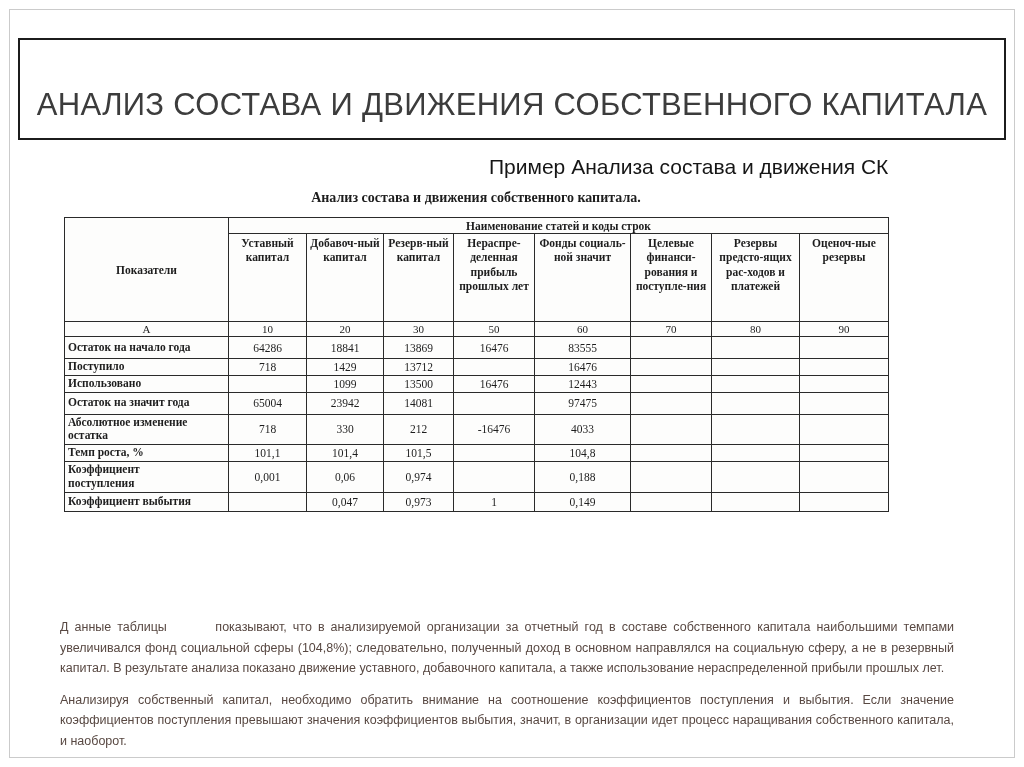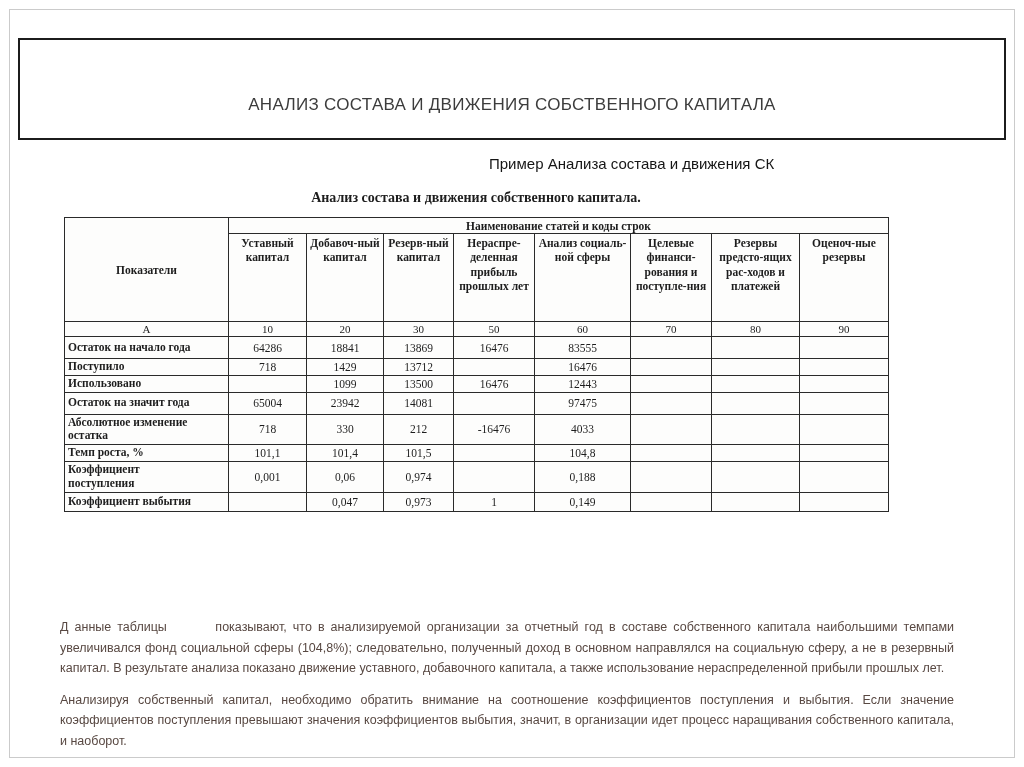--- a/index.html
+++ b/index.html
@@ -17,27 +17,27 @@
   }
   .title-box {
     position: absolute; left: 18px; top: 38px;
     width: 988px; height: 102px;
     box-sizing: border-box;
     border: 2px solid #1c1c1c;
     display: flex; align-items: center; justify-content: center;
     background: #ffffff;
   }
   .title-box .t {
-    font-size: 17px; color: #3c3c3c; letter-spacing: 0.3px;
+    font-size: 31px; color: #3c3c3c; letter-spacing: 0.3px;
     text-align: center;
     margin-top: 32px;
   }
   .example-caption {
     position: absolute; left: 489px; top: 155px;
-    font-size: 15px; color: #161616;
+    font-size: 21px; color: #161616;
   }
   .table-area { position: absolute; left: 64px; top: 190px; width: 824px; }
   .table-caption {
     text-align: center;
     font-family: "Liberation Serif", serif;
     font-weight: bold; font-size: 14px; color: #1d1d1d;
     margin: 0 0 11px 0;
   }
   table.cap {
     border-collapse: collapse; table-layout: fixed;
@@ -102,21 +102,21 @@
     <tbody>
       <tr class="r-group">
         <td class="h ind" rowspan="2">Показатели</td>
         <td class="h" colspan="8">Наименование статей и коды строк</td>
       </tr>
       <tr class="r-cols">
         <td class="h colh">Уставный капитал</td>
         <td class="h colh">Добавоч-ный капитал</td>
         <td class="h colh">Резерв-ный капитал</td>
         <td class="h colh">Нераспре-деленная прибыль прошлых лет</td>
-        <td class="h colh">Анализ социаль-ной сферы</td>
+        <td class="h colh">Фонды социаль-ной значит</td>
         <td class="h colh">Целевые финанси-рования и поступле-ния</td>
         <td class="h colh">Резервы предсто-ящих рас-ходов и платежей</td>
         <td class="h colh">Оценоч-ные резервы</td>
       </tr>
       <tr class="r-codes">
         <td>А</td>
         <td>10</td>
         <td>20</td>
         <td>30</td>
         <td>50</td>

